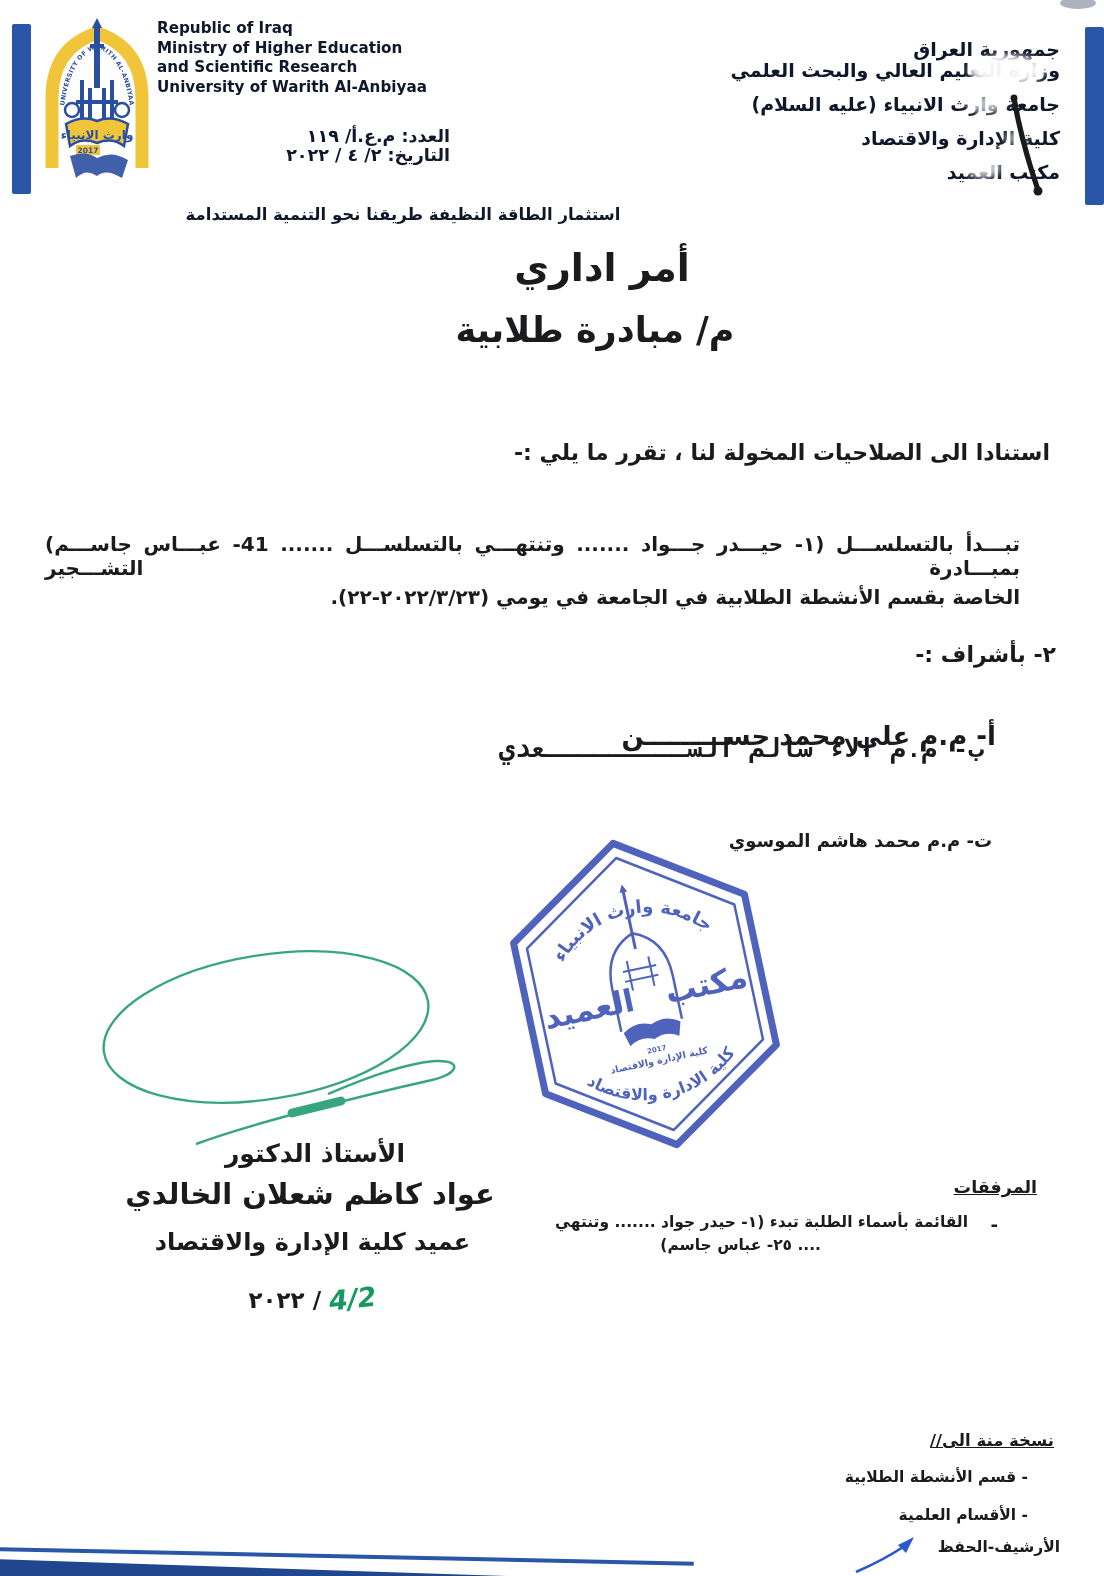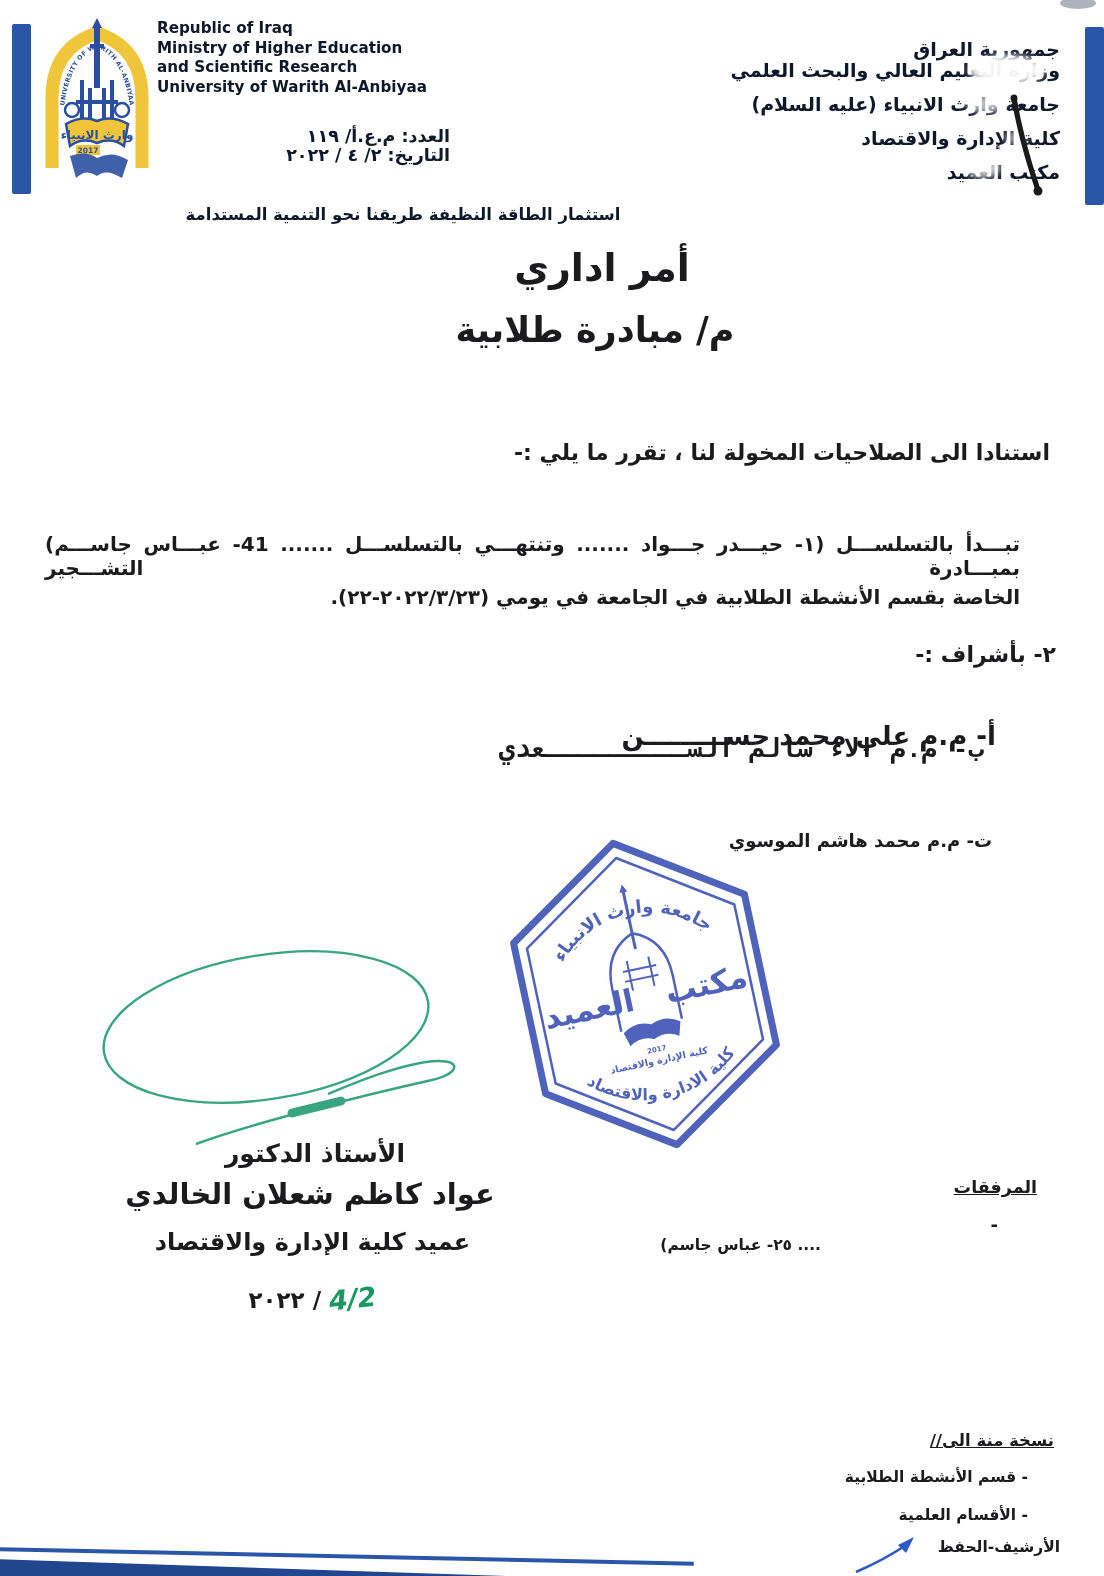--- a/index.html
+++ b/index.html
@@ -115,20 +115,21 @@
   <div class="abs rtl b center nowrapline" style="left:150px;top:1139px;width:330px;font-size:25px;">الأستاذ الدكتور</div>
   <div class="abs rtl b center nowrapline" style="left:110px;top:1177px;width:400px;font-size:29px;">عواد كاظم شعلان الخالدي</div>
   <div class="abs rtl b center nowrapline" style="left:135px;top:1228px;width:355px;font-size:24px;">عميد كلية الإدارة والاقتصاد</div>
   <div class="abs b center nowrapline" dir="ltr" style="left:205px;top:1283px;width:215px;font-size:23px;">
     <span>٢٠٢٢ /</span>
     <span class="hand" style="font-size:27px;display:inline-block;transform:rotate(-6deg);">4/2</span>
   </div>
 
   <div class="abs rtl b u nowrapline" style="right:67px;top:1177px;font-size:17.5px;">المرفقات</div>
   <div class="abs b" style="right:106px;top:1214px;font-size:18px;">-</div>
+  <div class="abs rtl b nowrapline" style="right:136px;top:1213px;font-size:15.5px;">القائمة بأسماء الطلبة تبدء (١- حيدر جواد ....... وتنتهي</div>
   <div class="abs rtl b nowrapline" style="right:283px;top:1236px;font-size:15.5px;">.... ٢٥- عباس جاسم)</div>
 
   <div class="abs rtl b u nowrapline" style="right:50px;top:1431px;font-size:16.5px;">نسخة منة الى//</div>
   <div class="abs rtl b nowrapline" style="right:76px;top:1468px;font-size:15.5px;">-  قسم الأنشطة الطلابية</div>
   <div class="abs rtl b nowrapline" style="right:76px;top:1506px;font-size:15.5px;">-  الأقسام العلمية</div>
   <div class="abs rtl b nowrapline" style="right:44px;top:1538px;font-size:15.5px;">الأرشيف-الحفظ</div>
 
   <div class="abs footer-line" style="left:-6px;top:1547px;width:700px;height:4px;transform:rotate(1.2deg);"></div>
   <div class="abs footer-line" style="left:-6px;top:1559px;width:650px;height:26px;transform:rotate(1.9deg);background:#20468f;"></div>
 

